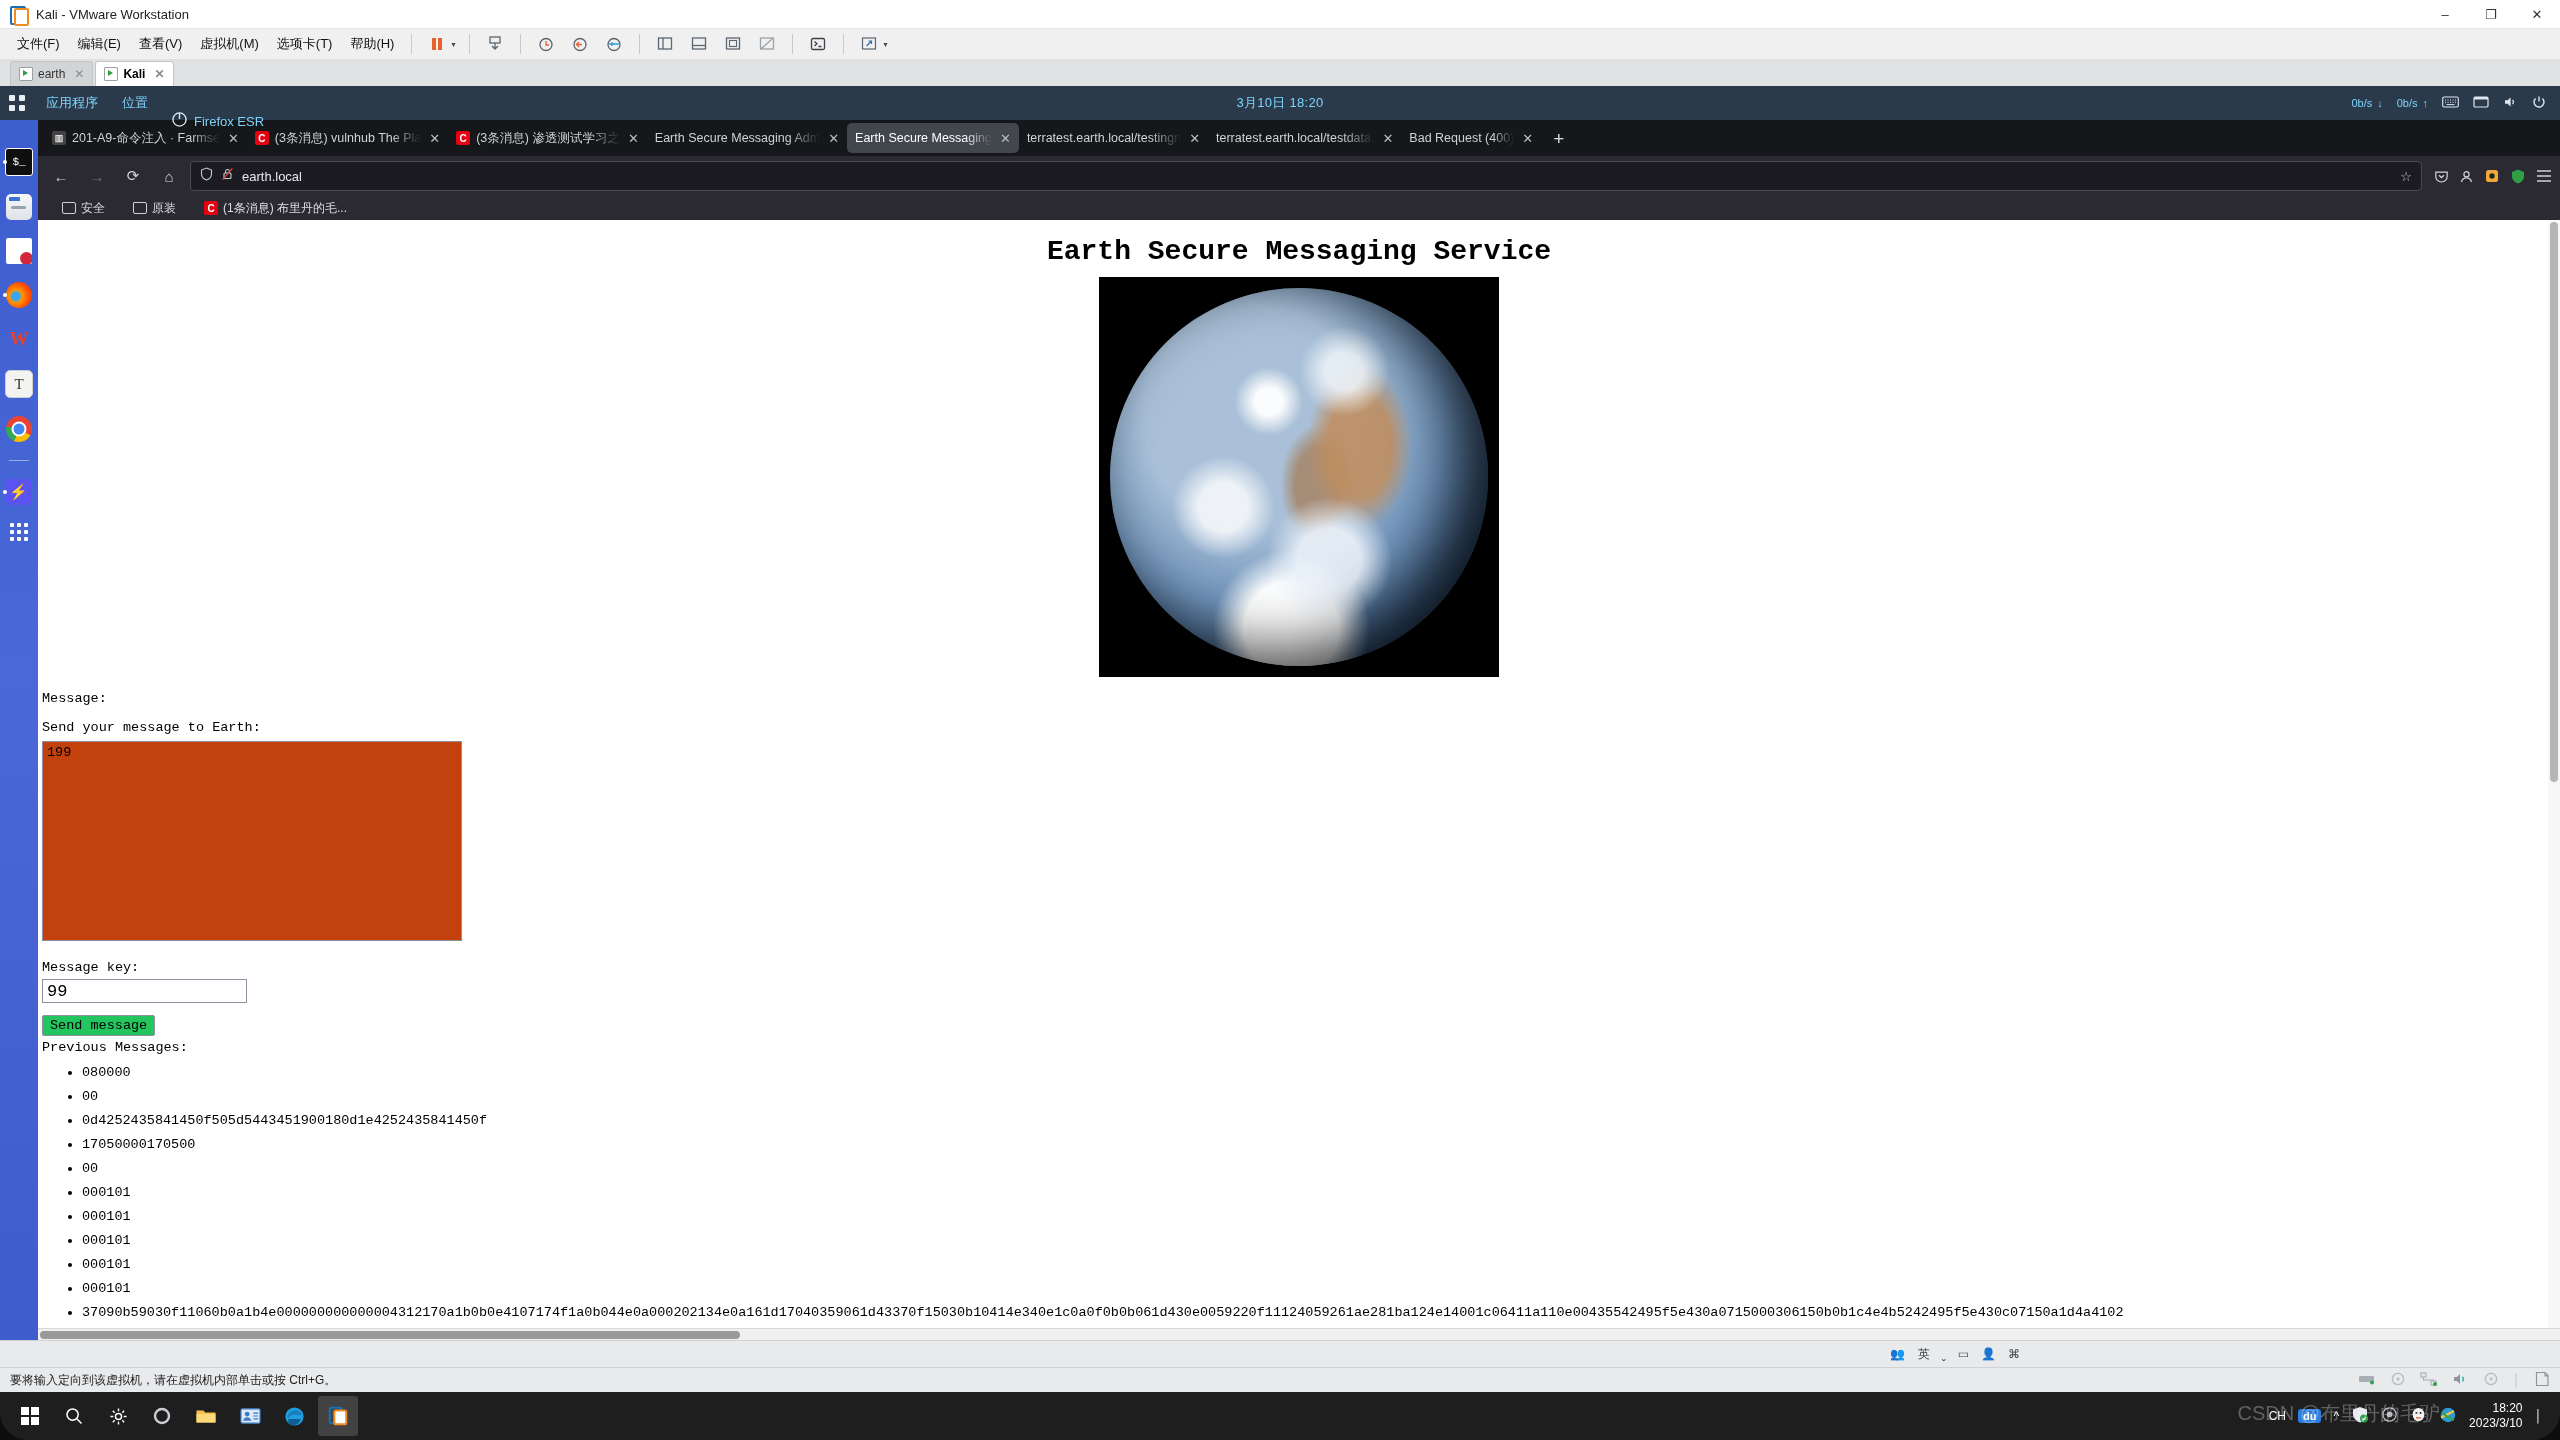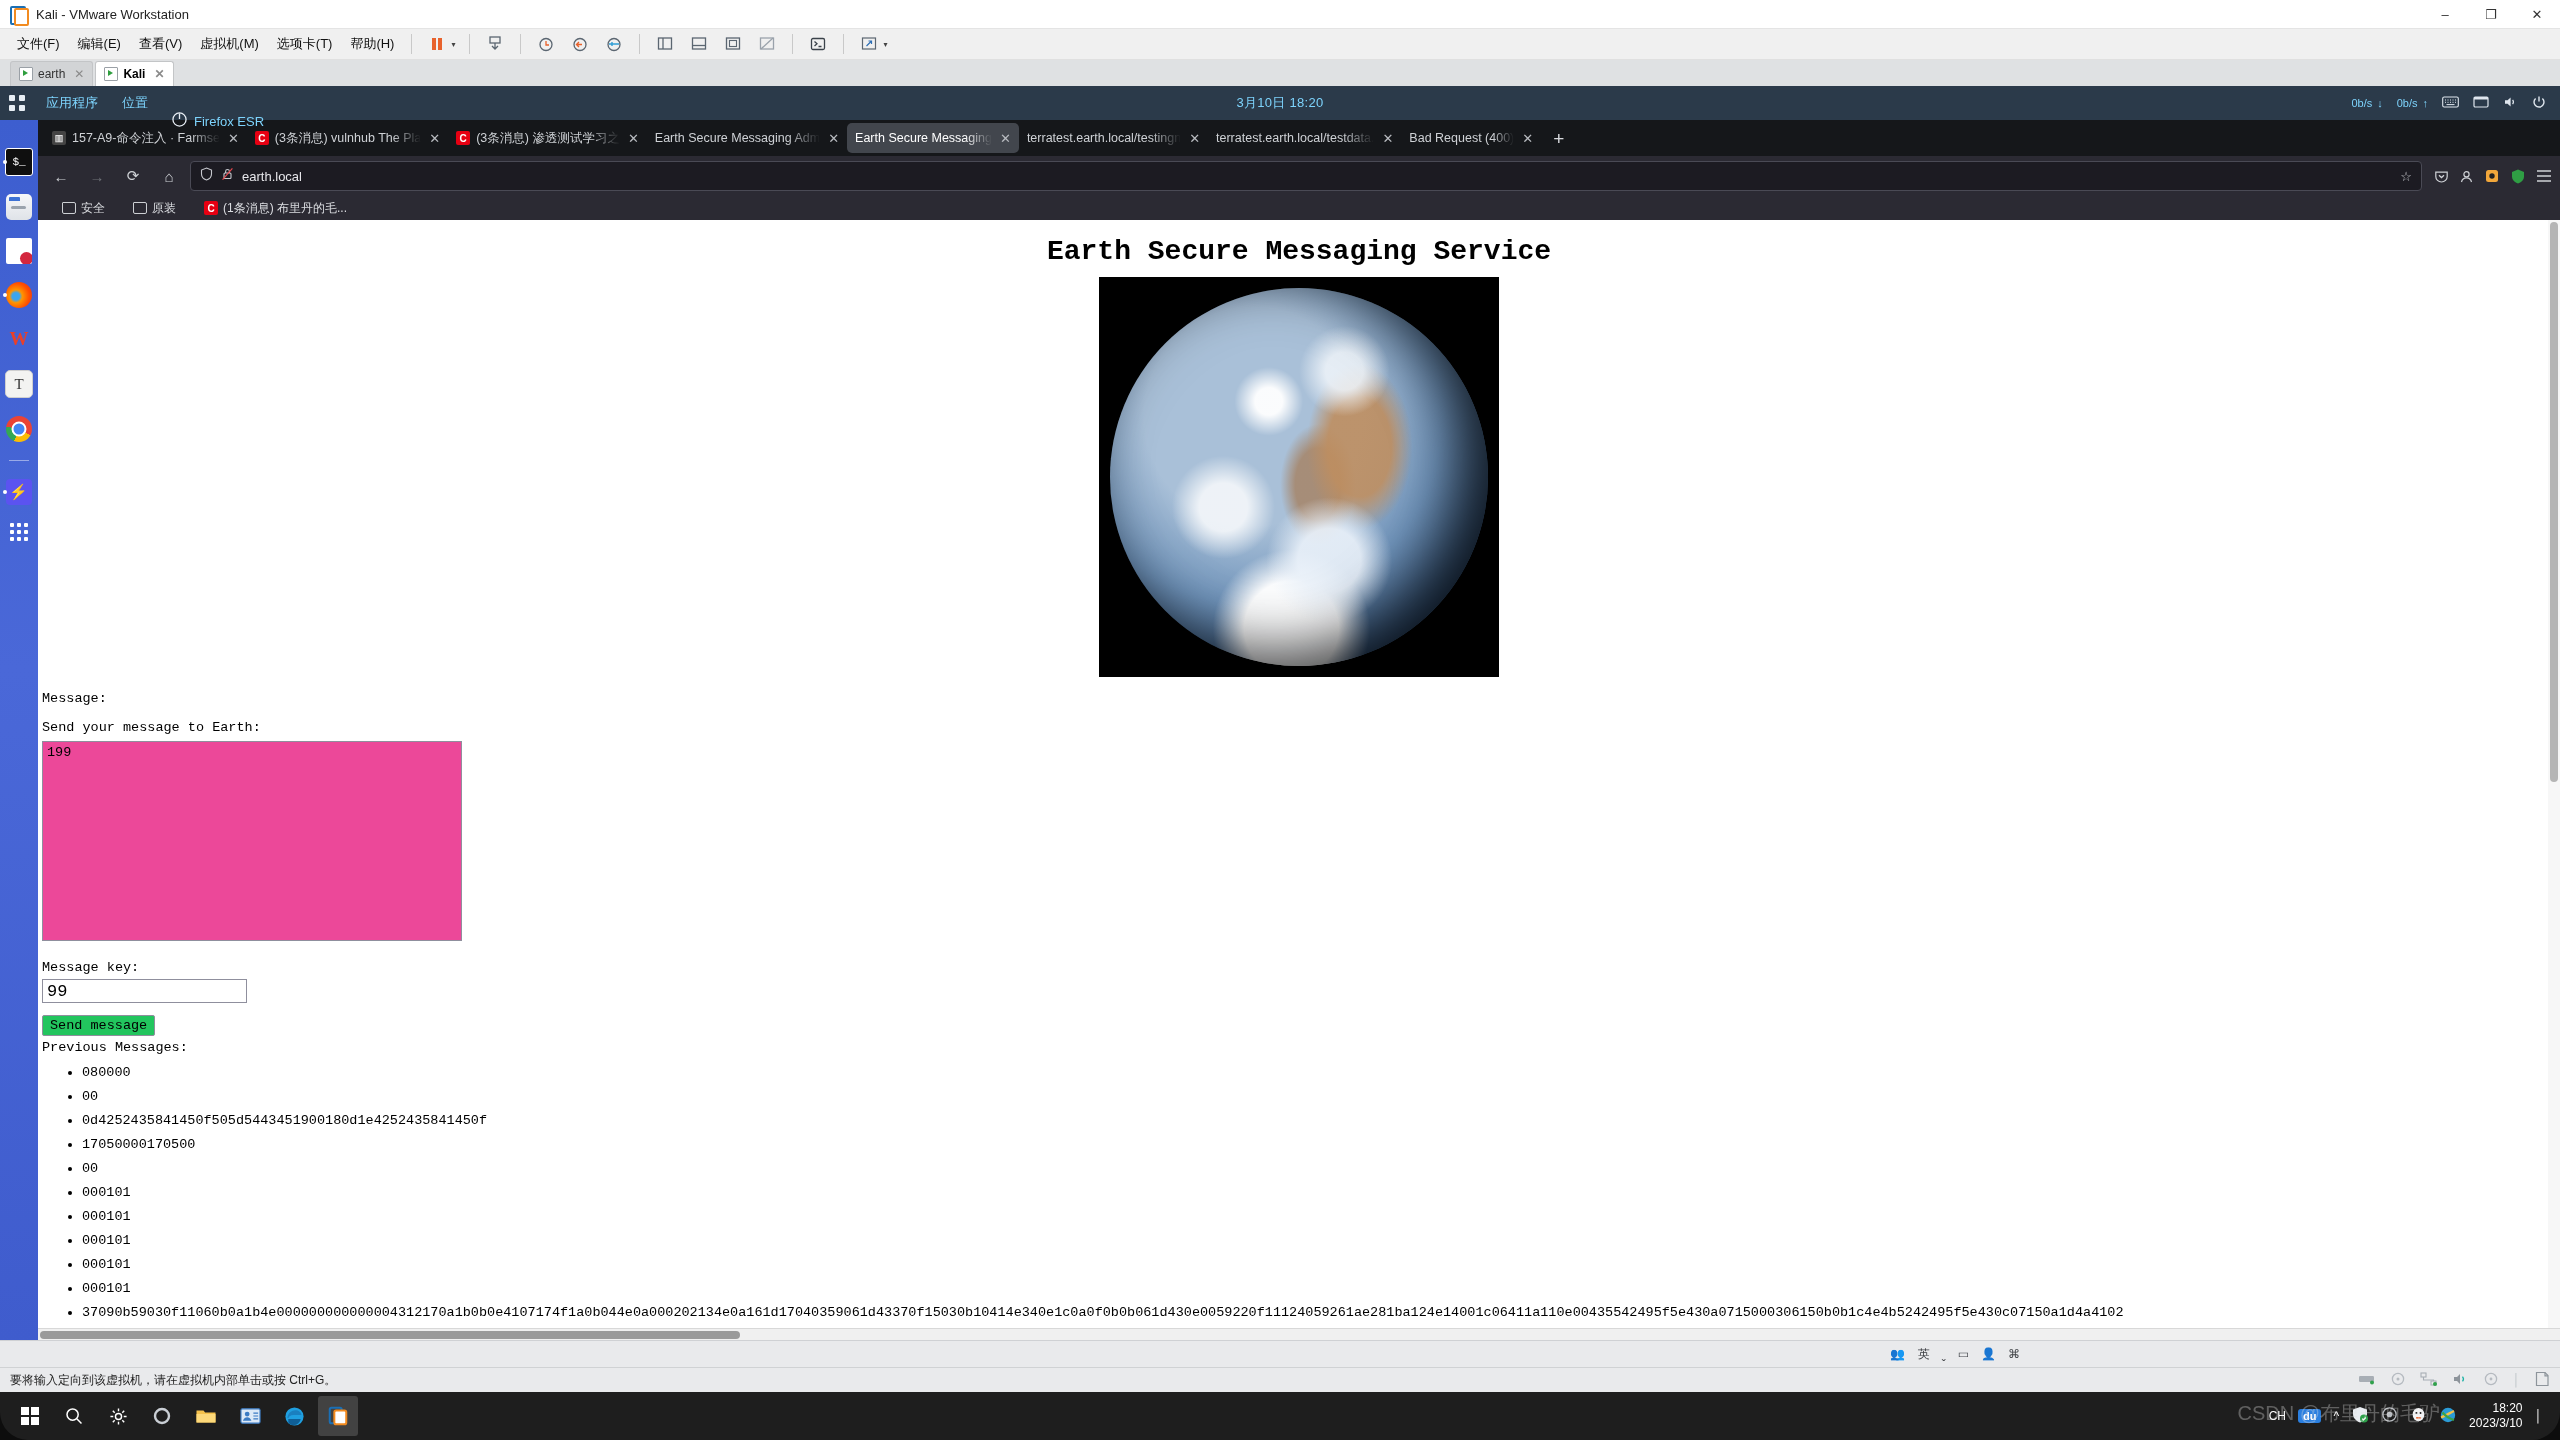--- a/index.html
+++ b/index.html
@@ -101,21 +101,21 @@
       radial-gradient(circle at 62% 22%, rgba(240,245,250,.85) 0 5%, rgba(255,255,255,0) 12%),
       radial-gradient(circle at 30% 58%, rgba(255,255,255,.8) 0 7%, rgba(255,255,255,0) 15%),
       radial-gradient(circle at 58% 72%, rgba(235,242,250,.9) 0 9%, rgba(255,255,255,0) 18%),
       radial-gradient(circle at 48% 90%, rgba(255,255,255,.98) 0 12%, rgba(255,255,255,0) 20%),
       radial-gradient(ellipse 14% 22% at 66% 42%, rgba(190,142,96,.9) 0 60%, rgba(190,142,96,0) 100%),
       radial-gradient(ellipse 10% 16% at 55% 52%, rgba(165,124,88,.75) 0 60%, rgba(165,124,88,0) 100%),
       radial-gradient(circle at 38% 34%, #a9c0d8 0 32%, #6f93ba 55%, #3a5b82 76%, #16253c 95%);
     box-shadow:inset -26px -14px 58px rgba(0,0,0,.75);
   }
   .lbl-line{margin:14px 0 0 4px;font-size:13.5px;}
-  .msg-textarea{width:420px;height:200px;margin:6px 0 0 4px;border:1px solid #8f8f9d;font-family:"Liberation Mono","DejaVu Sans Mono",monospace;font-size:13.5px;padding:3px 4px;box-sizing:border-box;resize:none;color:#000;background:#ec4899;}
+  .msg-textarea{width:420px;height:200px;margin:6px 0 0 4px;border:1px solid #8f8f9d;font-family:"Liberation Mono","DejaVu Sans Mono",monospace;font-size:13.5px;padding:3px 4px;box-sizing:border-box;resize:none;color:#000;background:#c2410c;}
   .key-input{width:205px;height:24px;margin:4px 0 0 4px;border:1px solid #8f8f9d;font-family:"Liberation Mono","DejaVu Sans Mono",monospace;font-size:17px;padding:2px 4px;box-sizing:border-box;color:#000;background:#fff;}
   .send-btn{margin:12px 0 0 4px;font-family:"Liberation Mono","DejaVu Sans Mono",monospace;font-size:13.5px;padding:2px 7px;background:#22c55e;border:1px solid #8f8f9d;border-radius:2px;color:#000;}
   .prev-title{margin:4px 0 0 4px;font-size:13.5px;}
   ul.msgs{margin:6px 0 0 0;padding-left:44px;}
   ul.msgs li{font-size:13.5px;line-height:1.78;white-space:nowrap;}
   .hscroll{position:absolute;left:0;right:0;bottom:0;height:12px;background:#f0f0f0;border-top:1px solid #d8d8d8;}
   .hscroll .thumb{height:8px;margin:2px 0 0 2px;width:700px;background:#9a9a9a;border-radius:4px;}
   .vscroll{position:absolute;right:0;top:0;bottom:12px;width:12px;background:#f7f7f7;}
   .vscroll .thumb{width:8px;margin:2px auto;height:560px;background:#b5b5b5;border-radius:4px;}
 
@@ -354,21 +354,21 @@
               <i></i>
             </span>
         </div>
       </div>
 
       <div class="ff-window">
 
         <div class="ff-tabstrip">
           <div class="ff-tab">
             <span class="favicon book">▥</span>
-            <span class="lbl">157-A9-命令注入 · Farmse</span>
+            <span class="lbl">201-A9-命令注入 · Farmse</span>
             <span class="x">✕</span>
           </div>
           <div class="ff-tab">
             <span class="favicon csdn">C</span>
             <span class="lbl">(3条消息) vulnhub The Pla</span>
             <span class="x">✕</span>
           </div>
           <div class="ff-tab">
             <span class="favicon csdn">C</span>
             <span class="lbl">(3条消息) 渗透测试学习之</span>

